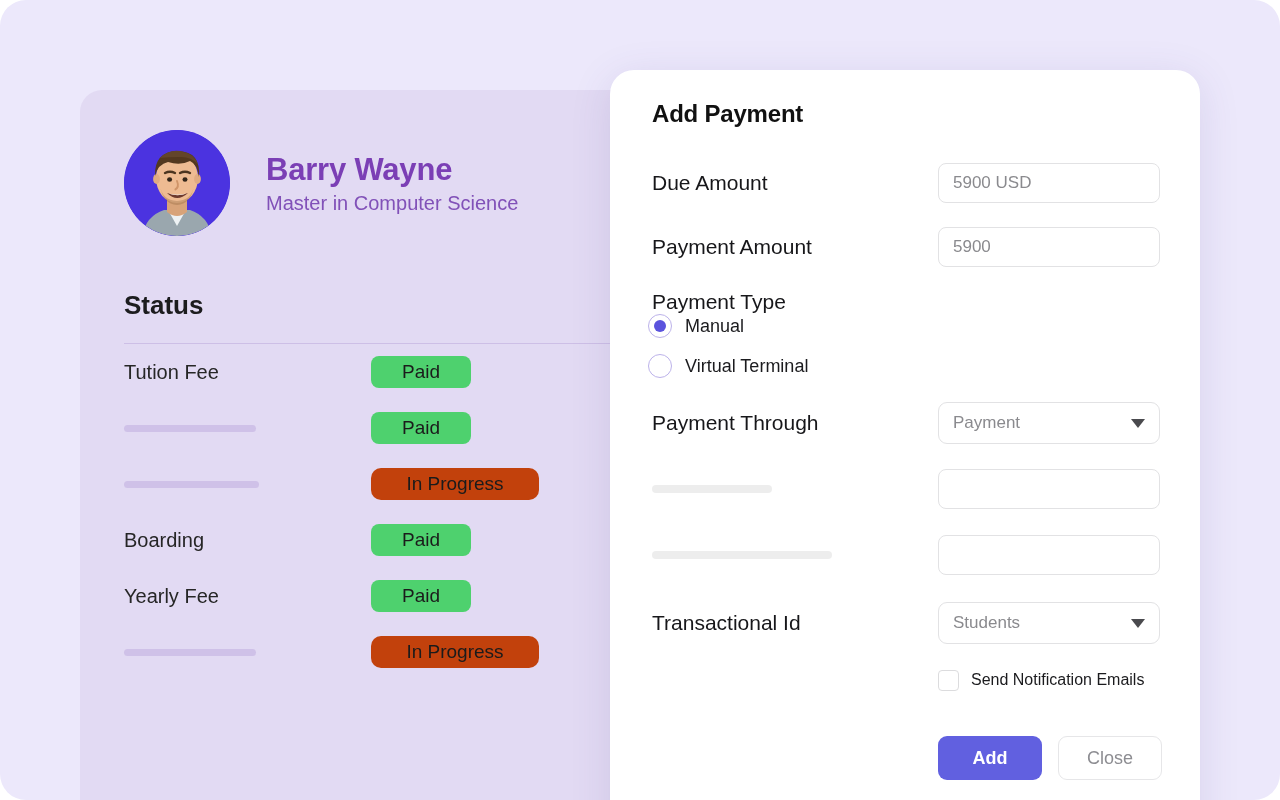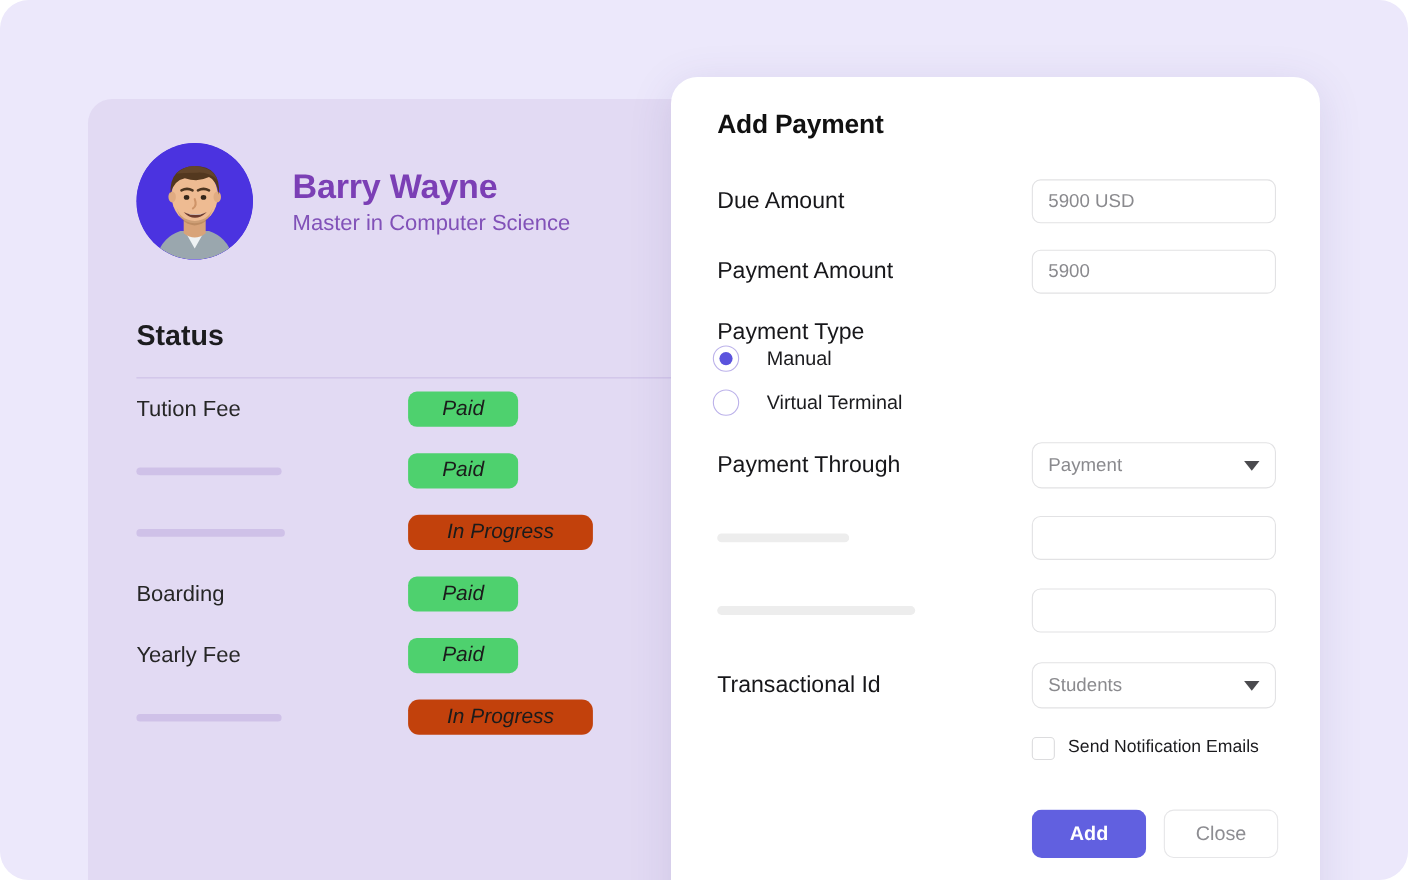--- a/index.html
+++ b/index.html
@@ -110,21 +110,20 @@
 
   .badge {
     display: inline-flex;
     align-items: center;
     justify-content: center;
     height: 32px;
     border-radius: 8px;
     font-size: 19px;
     color: #1b1b1b;
     padding: 0 22px;
-    font-style: italic;
   }
   .badge-paid { background: #4ed16e; min-width: 100px; }
   .badge-progress { background: #c2410c; min-width: 168px; border-radius: 10px; }
 
   
   .modal {
     position: absolute;
     left: 610px;
     top: 70px;
     width: 590px;
@@ -187,21 +186,21 @@
     color: #8a8a8e;
   }
   .caret {
     width: 0; height: 0;
     border-left: 7px solid transparent;
     border-right: 7px solid transparent;
     border-top: 9px solid #4a4a4e;
   }
 
   .radio-group { display: flex; flex-direction: column; gap: 16px; }
-  .radio-item { display: flex; align-items: center; gap: 25px; }
+  .radio-item { display: flex; align-items: center; gap: 13px; }
   .radio {
     width: 24px; height: 24px;
     border-radius: 50%;
     border: 1.5px solid #bcb2ea;
     background: #fff;
     display: flex; align-items: center; justify-content: center;
     flex: 0 0 auto;
   }
   .radio.checked::after {
     content: "";

